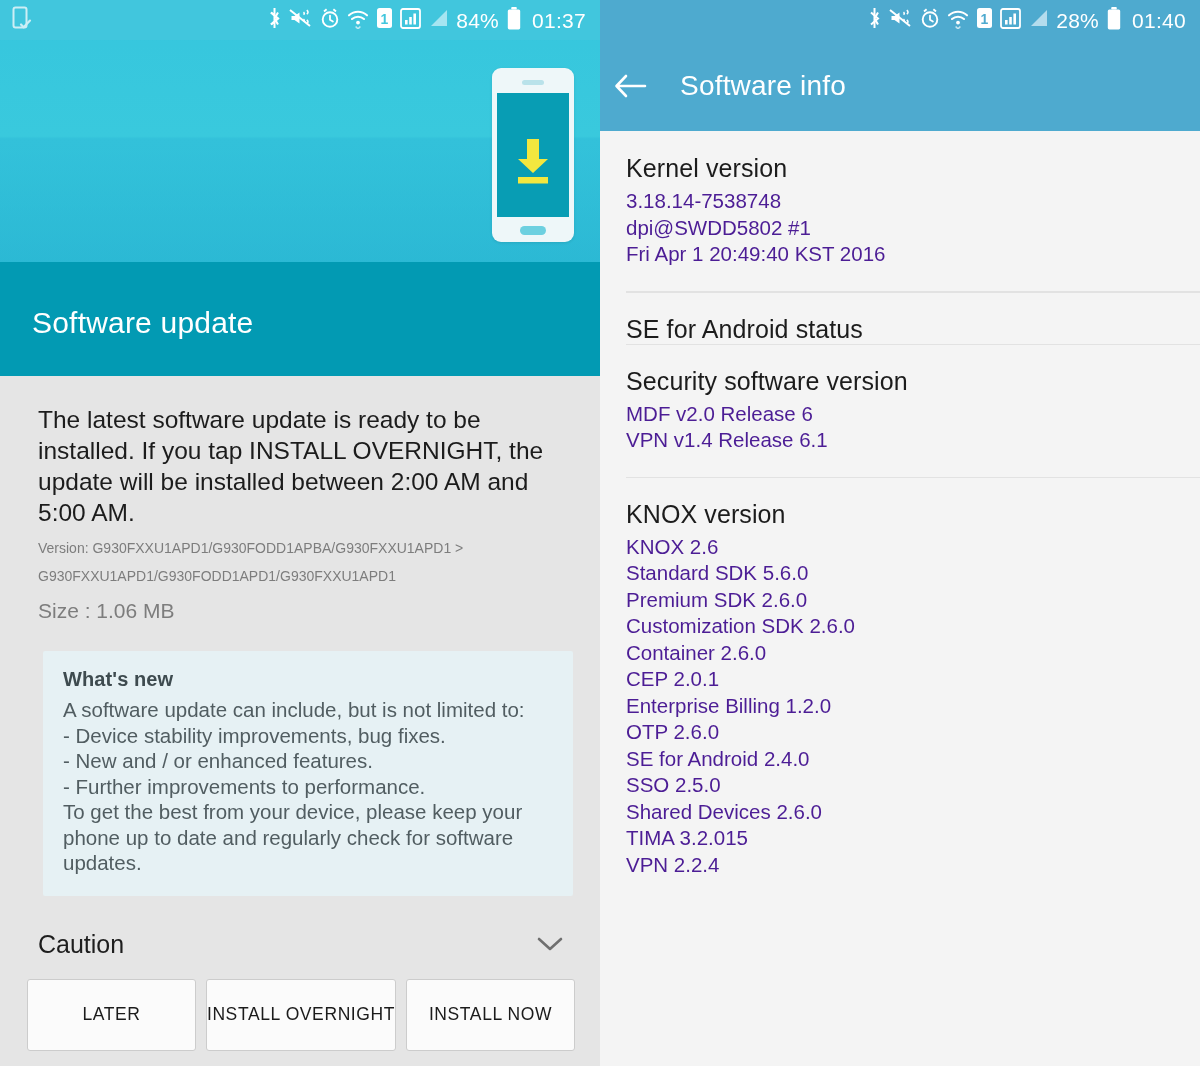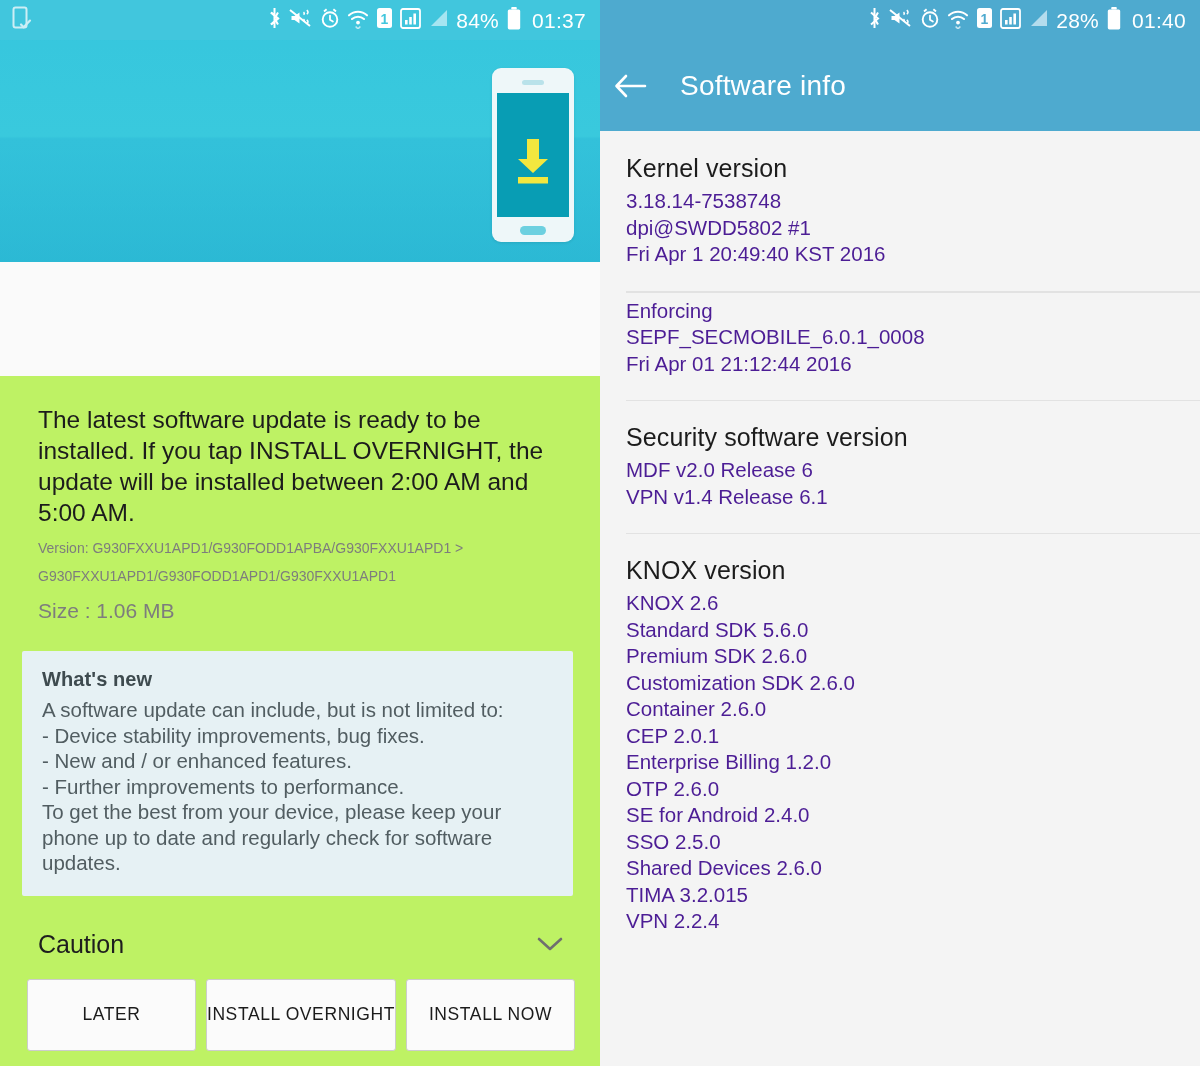--- a/index.html
+++ b/index.html
@@ -69,37 +69,37 @@
     position:absolute; top:262px; left:0; width:600px; height:114px;
     background:#029ab3; z-index:2;
   }
   .title-band h1 {
     position:absolute; left:32px; top:44px;
     font-size:30px; font-weight:400; color:#ffffff; letter-spacing:.2px;
   }
 
   .left-body {
     position:absolute; top:376px; left:0; width:600px; height:690px;
-    background:#bef264; z-index:2; padding:0 0 0 0;
+    background:#e5e5e5; z-index:2; padding:0 0 0 0;
   }
   .para {
     padding:28px 34px 0 38px;
     font-size:24.5px; line-height:31px; color:#1c1c1c; font-weight:400;
   }
   .version-block {
     padding:6px 34px 0 38px;
     font-size:14px; line-height:28px; color:#7d7d7d; font-weight:400;
     white-space:pre-line;
   }
   .size-line {
     padding:7px 34px 0 38px;
     font-size:21px; line-height:28px; color:#7d7d7d;
   }
   .whatsnew {
-    margin:26px 27px 0 22px;
+    margin:26px 27px 0 43px;
     background:#e6f1f4; padding:17px 22px 20px 20px; border-radius:2px;
   }
   .whatsnew h2 {
     font-size:20px; font-weight:700; color:#3e4b4f; margin-bottom:6px;
     letter-spacing:.1px;
   }
   .whatsnew p {
     font-size:20.5px; line-height:25.5px; color:#515d61; font-weight:400;
     white-space:pre-line;
   }
@@ -232,20 +232,23 @@
             <svg width="46" height="52" viewBox="0 0 46 52">
               <path d="M17 2h12v20h9L23 36 8 22h9z" fill="#f2e73f"></path>
               <rect x="8" y="40" width="30" height="6.5" fill="#f2e73f"></rect>
             </svg>
           </span>
         </div>
         <div class="phone-home"></div>
       </div>
     </div>
 
+    <div class="title-band">
+      <h1>Software update</h1>
+    </div>
 
     <div class="left-body">
       <div class="para">The latest software update is ready to be installed. If you tap INSTALL OVERNIGHT, the update will be installed between 2:00 AM and 5:00 AM.</div>
       <div class="version-block">Version: G930FXXU1APD1/G930FODD1APBA/G930FXXU1APD1 &gt; G930FXXU1APD1/G930FODD1APD1/G930FXXU1APD1</div>
       <div class="size-line">Size : 1.06 MB</div>
 
       <div class="whatsnew">
         <h2>What's new</h2>
         <p>A software update can include, but is not limited to:
  - Device stability improvements, bug fixes.
@@ -280,23 +283,21 @@
         <div class="rt">Kernel version</div>
         <div class="rv">3.18.14-7538748
 dpi@SWDD5802 #1
 Fri Apr 1 20:49:40 KST 2016</div>
       </div>
       <div class="r-sep"></div>
 
       <div class="r-sep"></div>
 
       <div class="r-item">
-        <div class="rv">Enforcing
-SEPF_SECMOBILE_6.0.1_0008
-Fri Apr 01 21:12:44 2016</div>
+        <div class="rt">SE for Android status</div>
       </div>
       <div class="r-sep"></div>
 
       <div class="r-item">
         <div class="rt">Security software version</div>
         <div class="rv">MDF v2.0 Release 6
 VPN v1.4 Release 6.1</div>
       </div>
       <div class="r-sep"></div>
 

